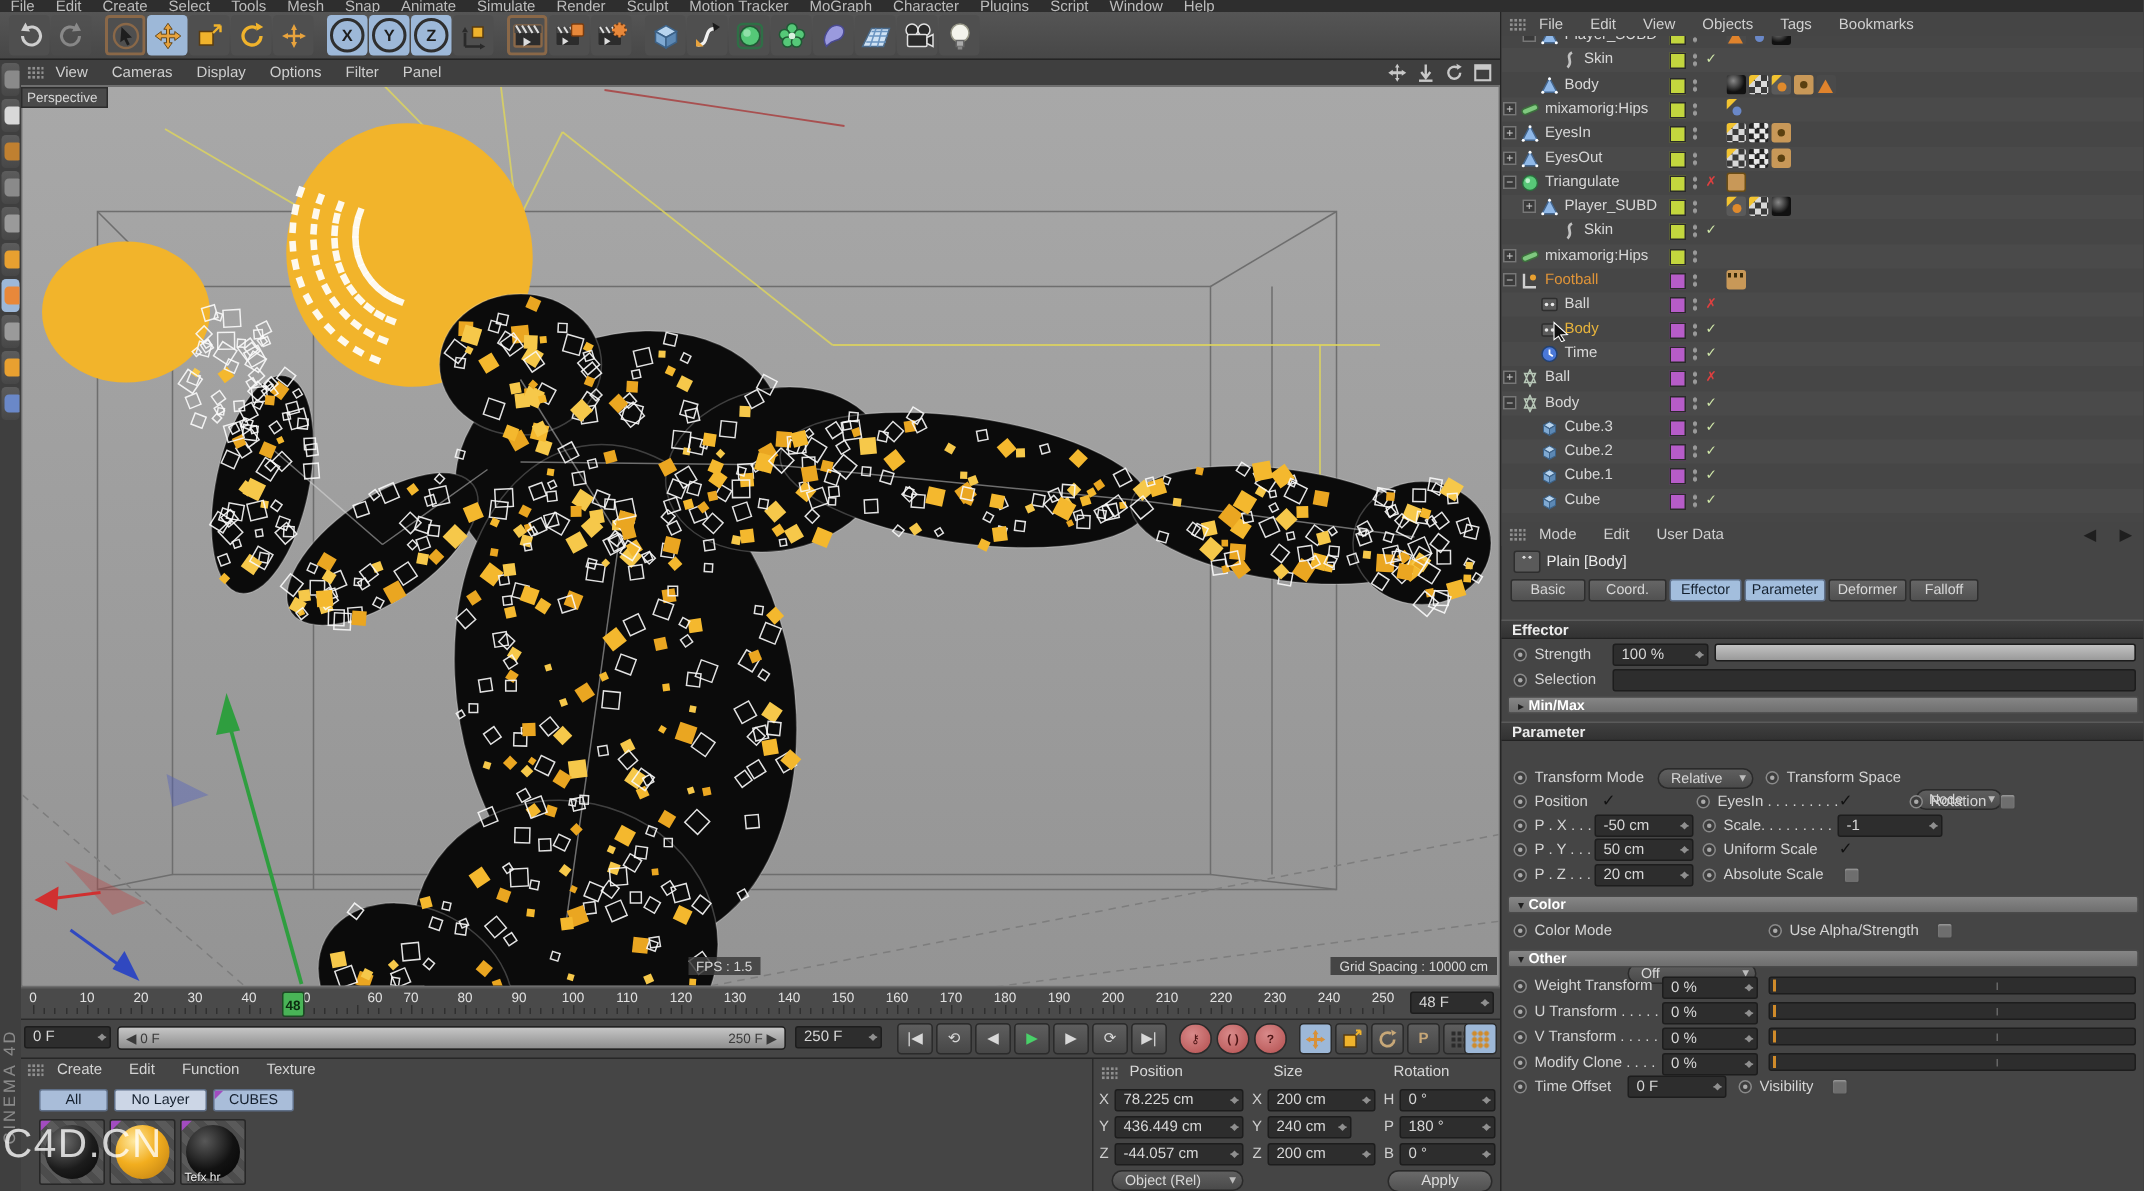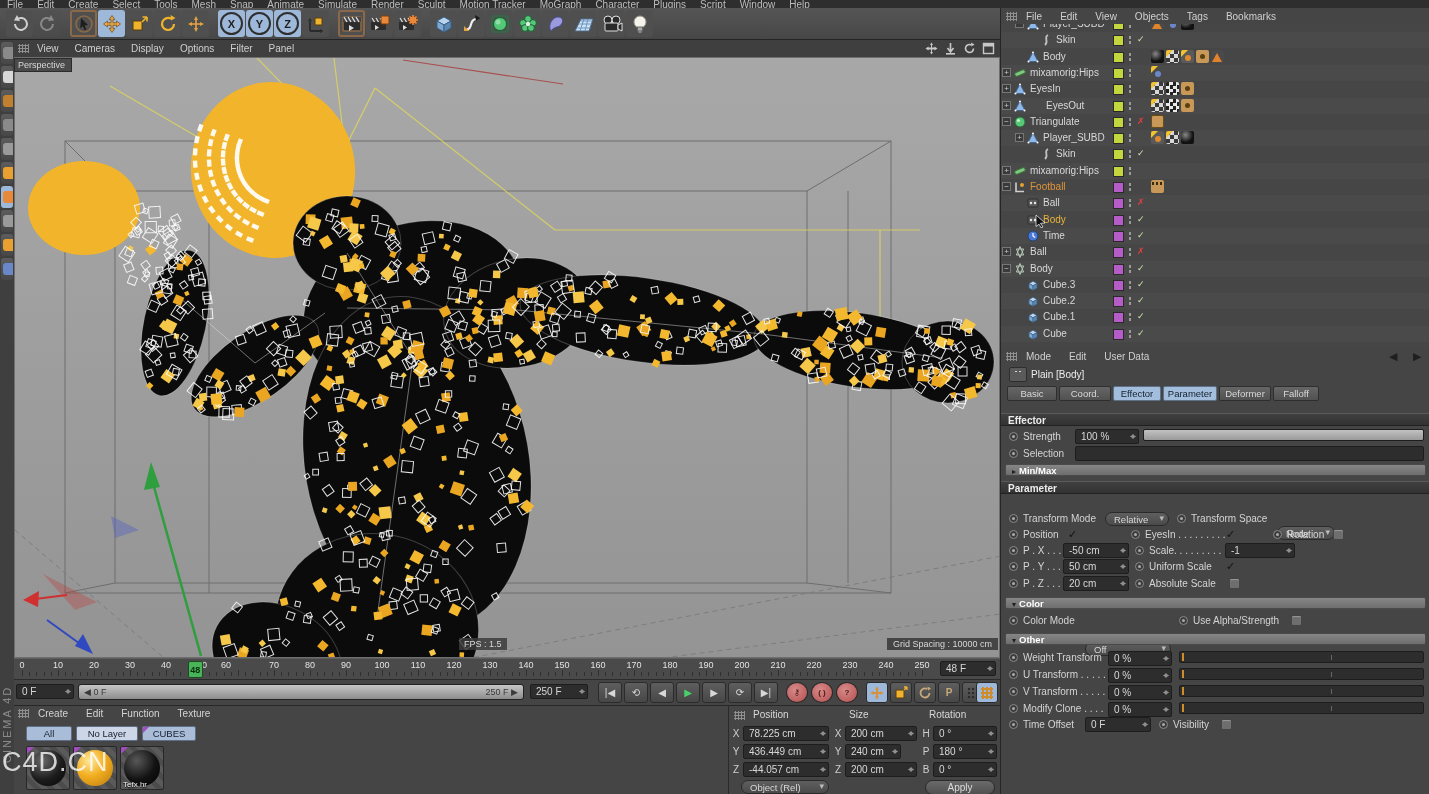--- a/index.html
+++ b/index.html
@@ -1121,21 +1121,21 @@
       <div class="tick" style="left: 166.4px;"></div>
       <div class="tick" style="left: 173.6px;"></div>
       <div class="tick" style="left: 180.8px;"></div>
       <div class="tick major" style="left: 188px;"></div>
       <div class="tlabel" style="left: 188px;">50</div>
       <div class="tick" style="left: 195.2px;"></div>
       <div class="tick" style="left: 202.4px;"></div>
       <div class="tick" style="left: 209.6px;"></div>
       <div class="tick" style="left: 216.8px;"></div>
       <div class="tick major" style="left: 224px;"></div>
-      <div class="tlabel" style="left: 212px;">60</div>
+      <div class="tlabel" style="left: 236px;">60</div>
       <div class="tick" style="left: 231.2px;"></div>
       <div class="tick" style="left: 238.4px;"></div>
       <div class="tick" style="left: 245.6px;"></div>
       <div class="tick" style="left: 252.8px;"></div>
       <div class="tick major" style="left: 260px;"></div>
       <div class="tlabel" style="left: 260px;">70</div>
       <div class="tick" style="left: 267.2px;"></div>
       <div class="tick" style="left: 274.4px;"></div>
       <div class="tick" style="left: 281.6px;"></div>
       <div class="tick" style="left: 288.8px;"></div>
@@ -1476,21 +1476,21 @@
           </div>
         </div>
         <div class="trow even" style="top: 73.5px;">
           <div class="texp" style="left: 1px;">+</div>
           <div class="ticon" style="left: 13px;"><svg width="12" height="12">
               <path d="M6 1 L11 10.5 H1 Z" fill="#8fb8e8" stroke="#44658c"></path>
               <circle cx="6" cy="1.5" r="1" fill="#fff"></circle>
               <circle cx="1.5" cy="10.5" r="1" fill="#fff"></circle>
               <circle cx="10.5" cy="10.5" r="1" fill="#fff"></circle>
             </svg></div>
-          <div class="tlab" style="left: 45px;">EyesOut</div>
+          <div class="tlab" style="left: 29px;">EyesOut</div>
           <div class="lsq" style="left: 112px; background: rgb(195, 214, 62);"></div>
           <div class="tdots" style="left: 127px;"></div>
           <div class="ttags" style="left: 150px;">
             <div class="tag checkerpen"></div>
             <div class="tag checker"></div>
             <div class="tag lock"></div>
           </div>
         </div>
         <div class="trow" style="top: 89.8px;">
           <div class="texp" style="left: 1px;">−</div>

